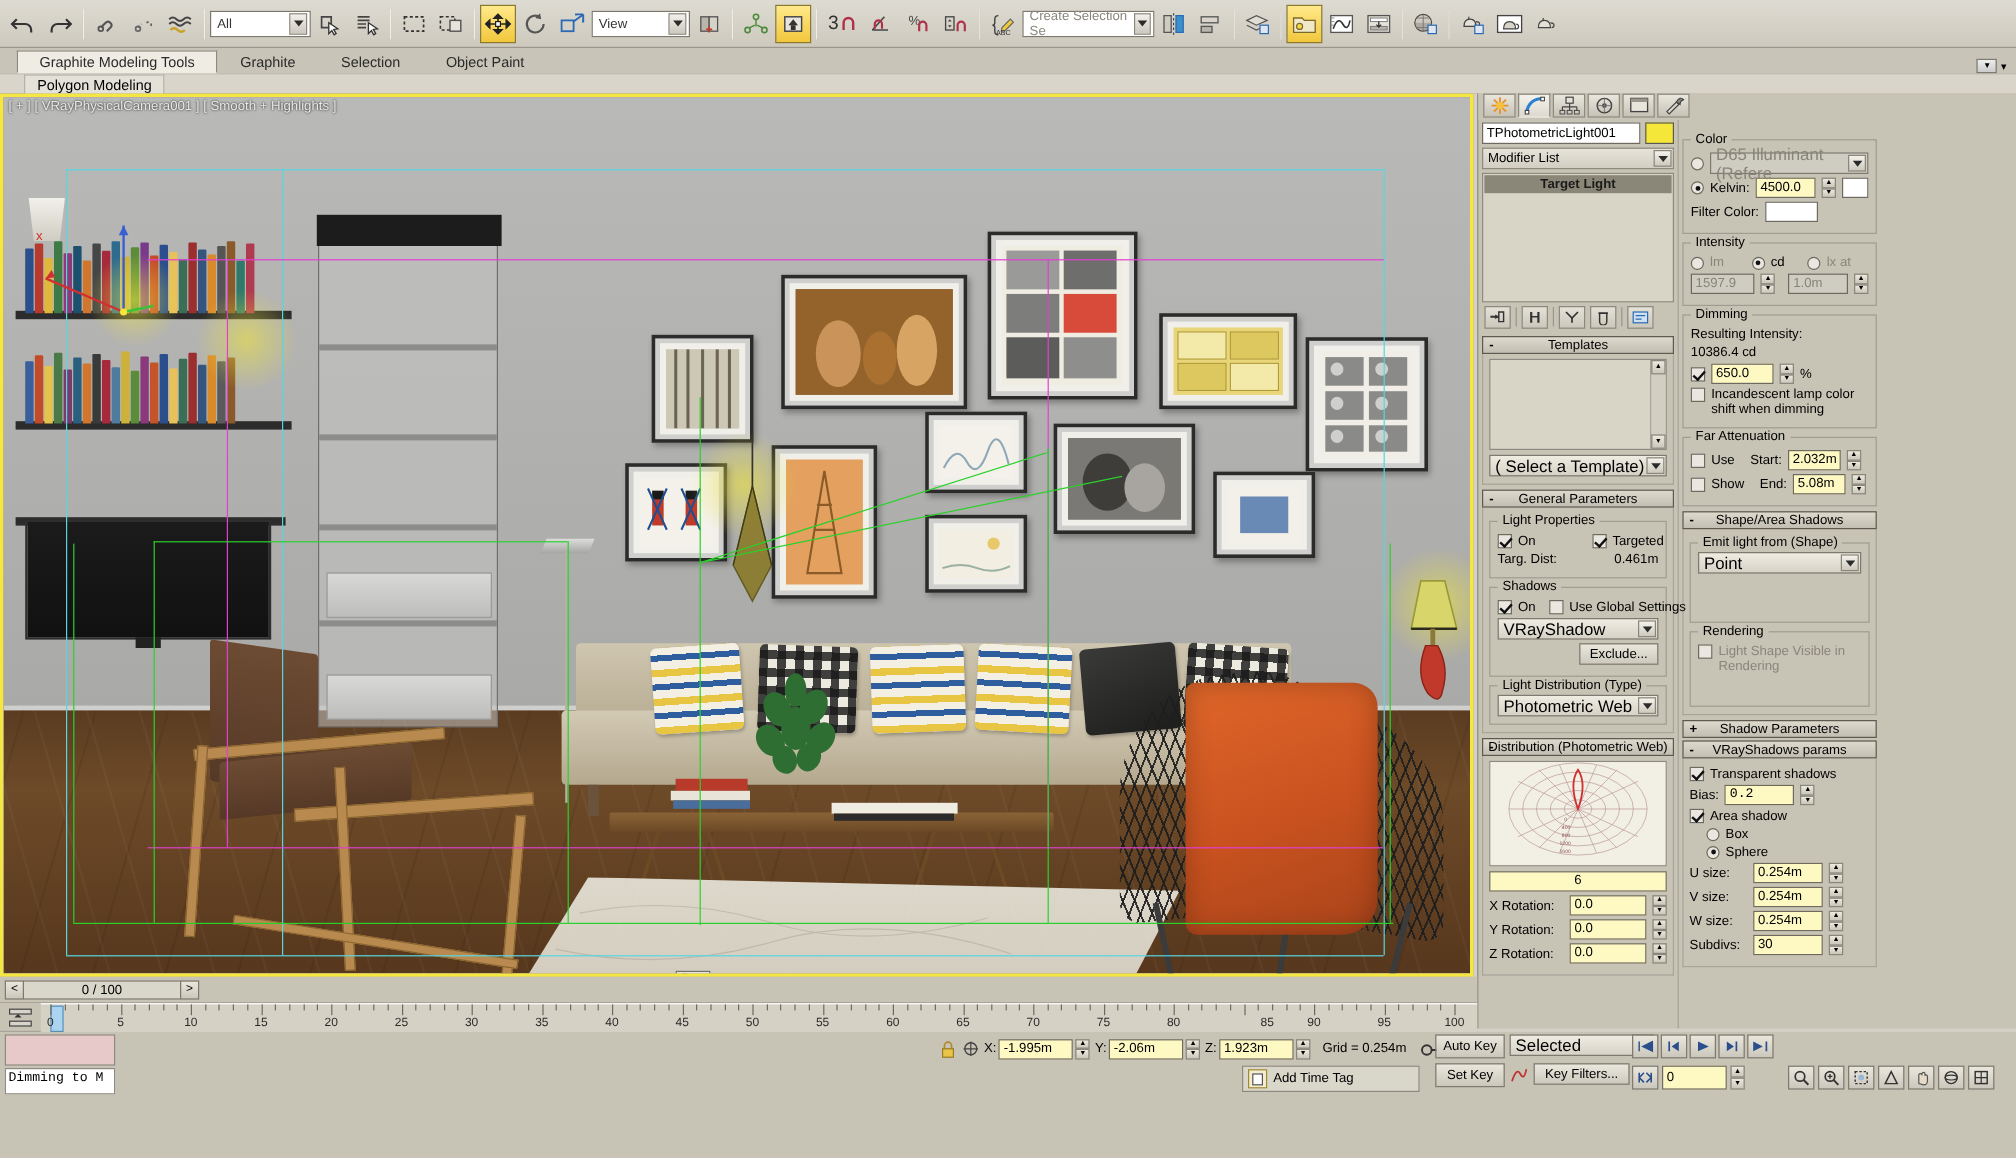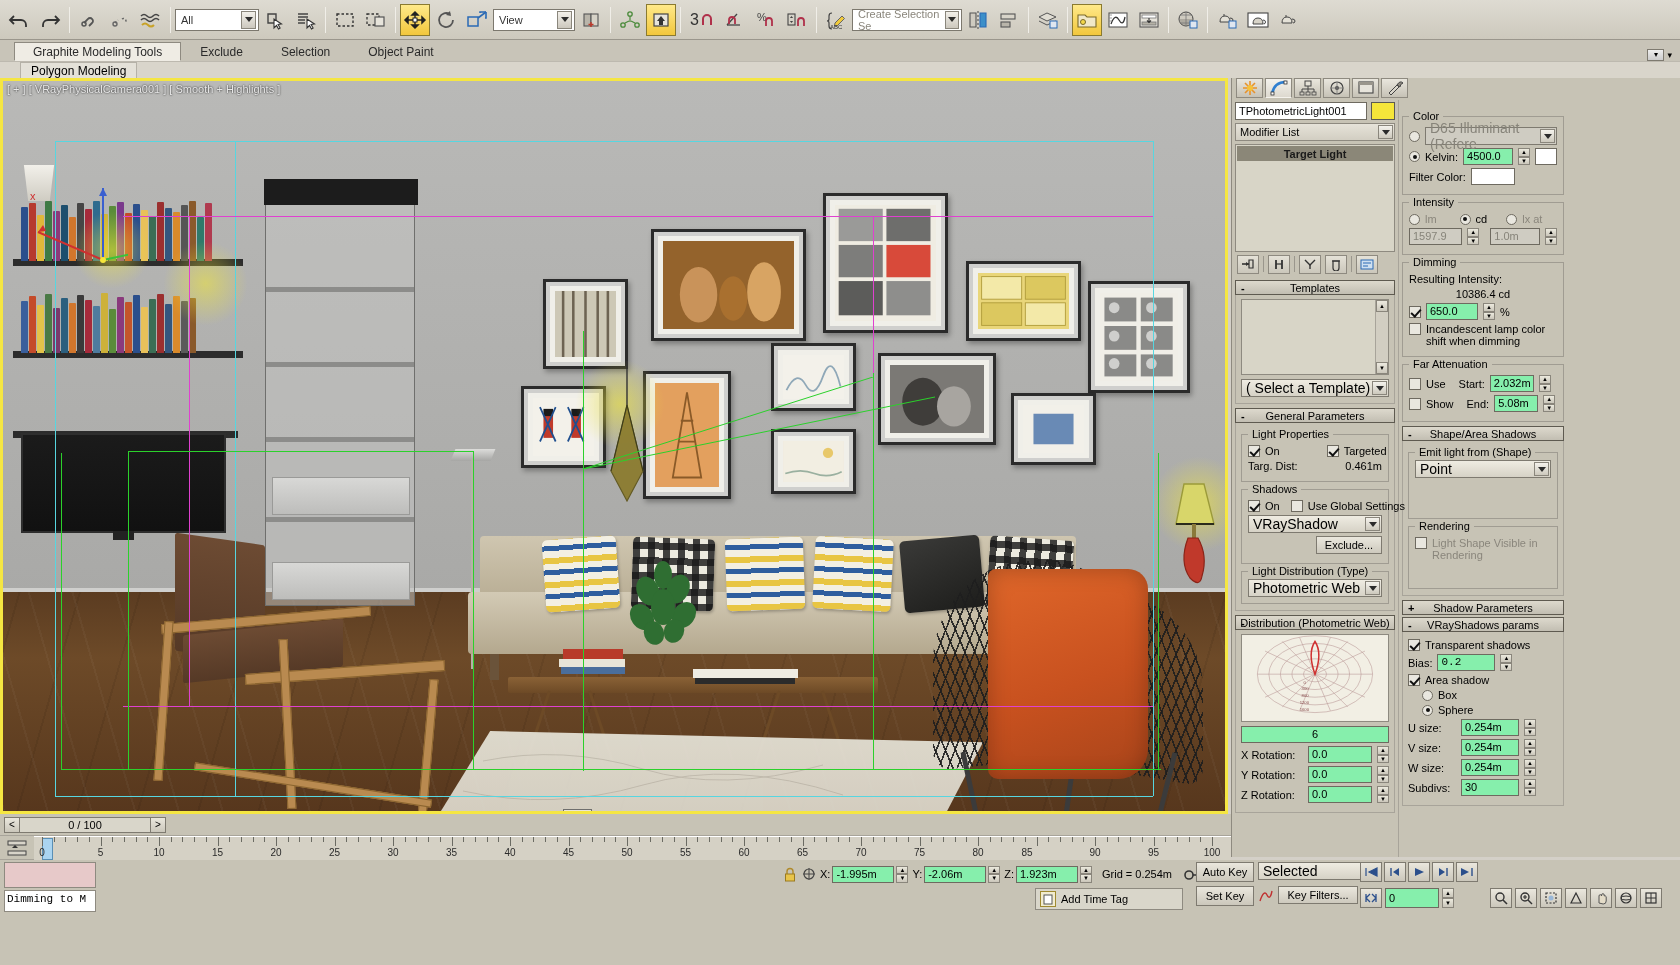--- a/index.html
+++ b/index.html
@@ -270,21 +270,21 @@
     content:""; position:absolute; left:3px; top:0px; width:4px; height:8px;
     border:solid #111; border-width:0 2px 2px 0; transform:rotate(42deg);
   }
   .radio { width:11px; height:11px; border-radius:50%; border:1px solid #6e6a60;
            background:#e9e7df; position:relative; flex:none; cursor:pointer; }
   .radio.on::after {
     content:""; position:absolute; left:2.5px; top:2.5px; width:4px; height:4px;
     border-radius:50%; background:#111;
   }
   .field {
-    height:17px; background:#86efac; border:1px solid #6e6a60; font-size:11px;
+    height:17px; background:#fef9c3; border:1px solid #6e6a60; font-size:11px;
     padding:0 3px; line-height:15px; display:flex; align-items:center;
   }
   .field.dis { background:#cfccc2; color:#87847a; }
   .spin { width:12px; height:17px; display:flex; flex-direction:column; flex:none; }
   .spin i {
     flex:1; background:linear-gradient(180deg,#eceade,#cac6ba);
     border:1px solid #8a867c; display:flex; align-items:center;
     justify-content:center; font-style:normal; font-size:6px; line-height:1;
   }
   .combo {
@@ -621,21 +621,21 @@
         </svg>
     </div>
   </div>
 
   <div class="ribbon">
     <div class="ribtabs">
       <div class="ribtab active">
         <span>Graphite Modeling Tools</span>
       </div>
       <div class="ribtab">
-        <span>Exclude</span>
+        <span>Graphite</span>
       </div>
       <div class="ribtab">
         <span>Selection</span>
       </div>
       <div class="ribtab">
         <span>Object Paint</span>
       </div>
       <div class="ribdrop">
         <span style="display:inline-block;width:17px;height:12px;border:1px solid #7e7a70;background:linear-gradient(180deg,#eee,#ccc);text-align:center;line-height:10px;font-size:8px;">▾</span>
         <span style="font-size:9px;">▾</span>
@@ -1290,21 +1290,21 @@
                 <i>▼</i>
               </div>
           </div>
         </div>
 
         <div class="group">
           <span class="glabel">Dimming</span>
           <div class="row">
             <span class="lbl">Resulting Intensity:</span>
           </div>
-          <div class="row" style="justify-content:center;">
+          <div class="row" style="">
             <span class="lbl">10386.4 cd</span>
           </div>
           <div class="row">
             <span class="chk on"></span>
             <div class="field" style="width:52px;">650.0</div>
             <div class="spin">
                 <i>▲</i>
                 <i>▼</i>
               </div>
             <span class="lbl">%</span>
@@ -1568,21 +1568,21 @@
         <div class="tick" style="left: 908.9px; height: 5px;"></div>
         <div class="tick" style="left: 920.6px; height: 5px;"></div>
         <div class="tick" style="left: 932.3px; height: 5px;"></div>
         <div class="tick" style="left: 944px; height: 9px;"></div>
         <div class="rlabel" style="left: 944px;">80</div>
         <div class="tick" style="left: 955.7px; height: 5px;"></div>
         <div class="tick" style="left: 967.4px; height: 5px;"></div>
         <div class="tick" style="left: 979.1px; height: 5px;"></div>
         <div class="tick" style="left: 990.8px; height: 5px;"></div>
         <div class="tick" style="left: 1002.5px; height: 9px;"></div>
-        <div class="rlabel" style="left: 993px;">85</div>
+        <div class="rlabel" style="left: 1022px;">85</div>
         <div class="tick" style="left: 1014.2px; height: 5px;"></div>
         <div class="tick" style="left: 1025.9px; height: 5px;"></div>
         <div class="tick" style="left: 1037.6px; height: 5px;"></div>
         <div class="tick" style="left: 1049.3px; height: 5px;"></div>
         <div class="tick" style="left: 1061px; height: 9px;"></div>
         <div class="rlabel" style="left: 1061px;">90</div>
         <div class="tick" style="left: 1072.7px; height: 5px;"></div>
         <div class="tick" style="left: 1084.4px; height: 5px;"></div>
         <div class="tick" style="left: 1096.1px; height: 5px;"></div>
         <div class="tick" style="left: 1107.8px; height: 5px;"></div>

